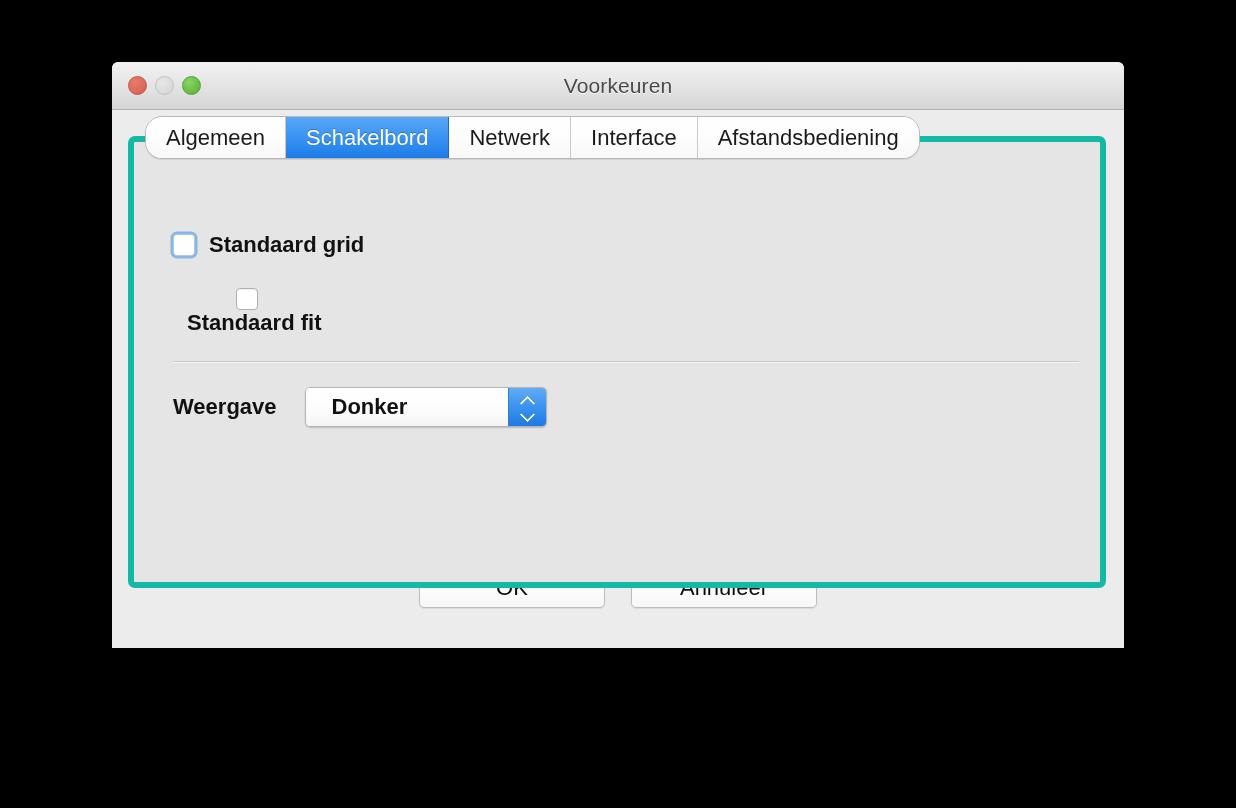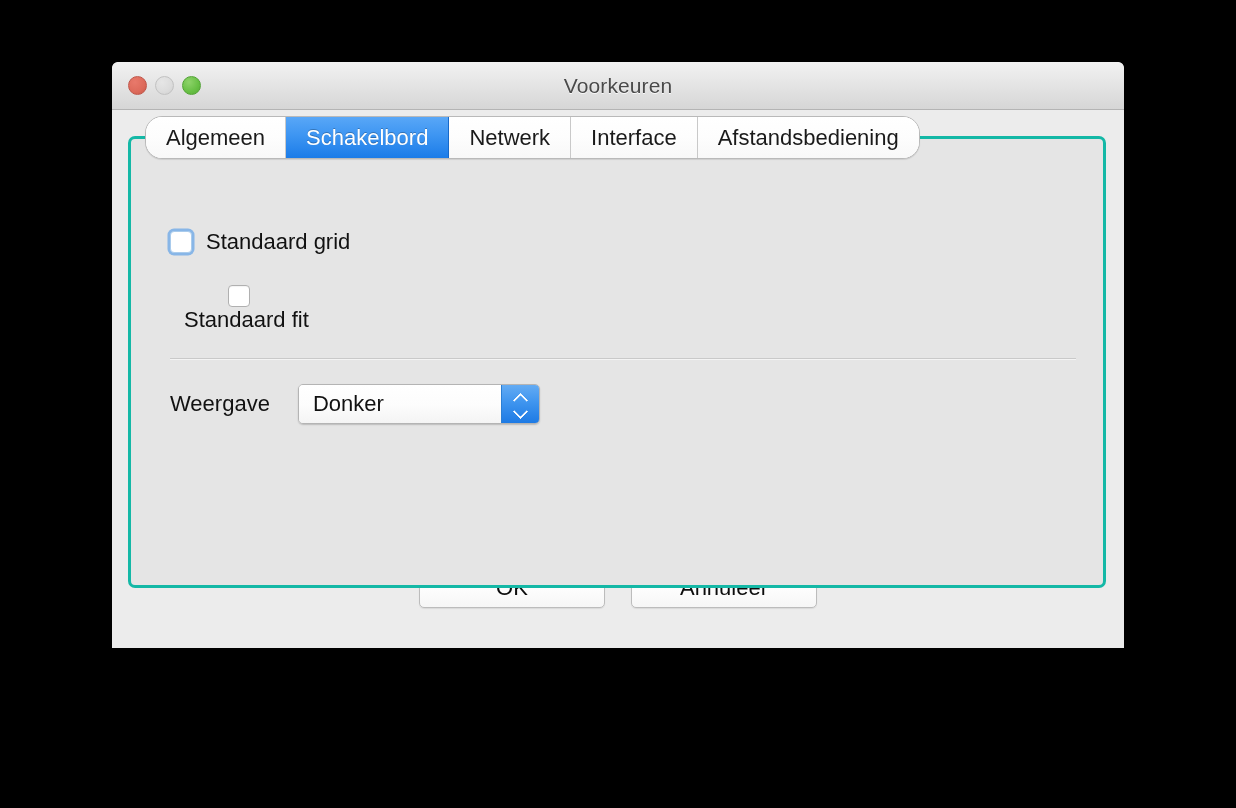--- a/index.html
+++ b/index.html
@@ -127,23 +127,24 @@
   }
 
   .tabpanel {
     position: absolute;
     left: 16px;
     top: 26px;
     width: 978px;
     height: 452px;
     box-sizing: border-box;
     background: #e5e5e5;
-    border: 3px solid #14b8a6;
+    border: 6px solid #14b8a6;
     border-radius: 7px;
     z-index: 1;
+    font-weight: bold;
   }
 
   .panel-content {
     position: absolute;
     inset: 0;
   }
 
   
   .check-row {
     position: absolute;
@@ -212,21 +213,21 @@
     box-shadow: 0 1px 1.5px rgba(0,0,0,0.18);
     overflow: hidden;
     border: 1px solid #b4b4b4;
     box-sizing: border-box;
   }
   .popup-field {
     flex: 1 1 auto;
     background: linear-gradient(to bottom, #ffffff 0%, #fcfcfc 55%, #f4f4f4 100%);
     display: flex;
     align-items: center;
-    padding-left: 14px;
+    padding-left: 26px;
     font-size: 22px;
     color: #111111;
     white-space: nowrap;
     overflow: hidden;
   }
   .popup-stepper {
     flex: 0 0 37px;
     position: relative;
     background: linear-gradient(to bottom, #63abf3 0%, #3f95ef 45%, #1d7ae4 100%);
     border-left: 1px solid #2b7fd4;

